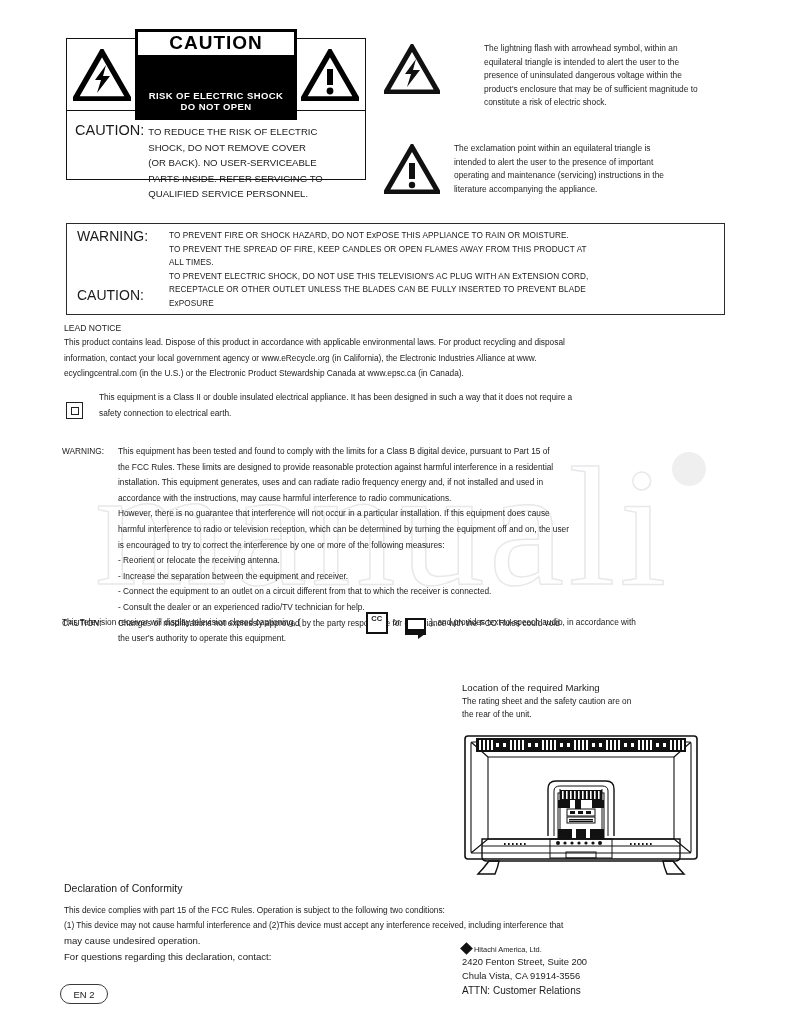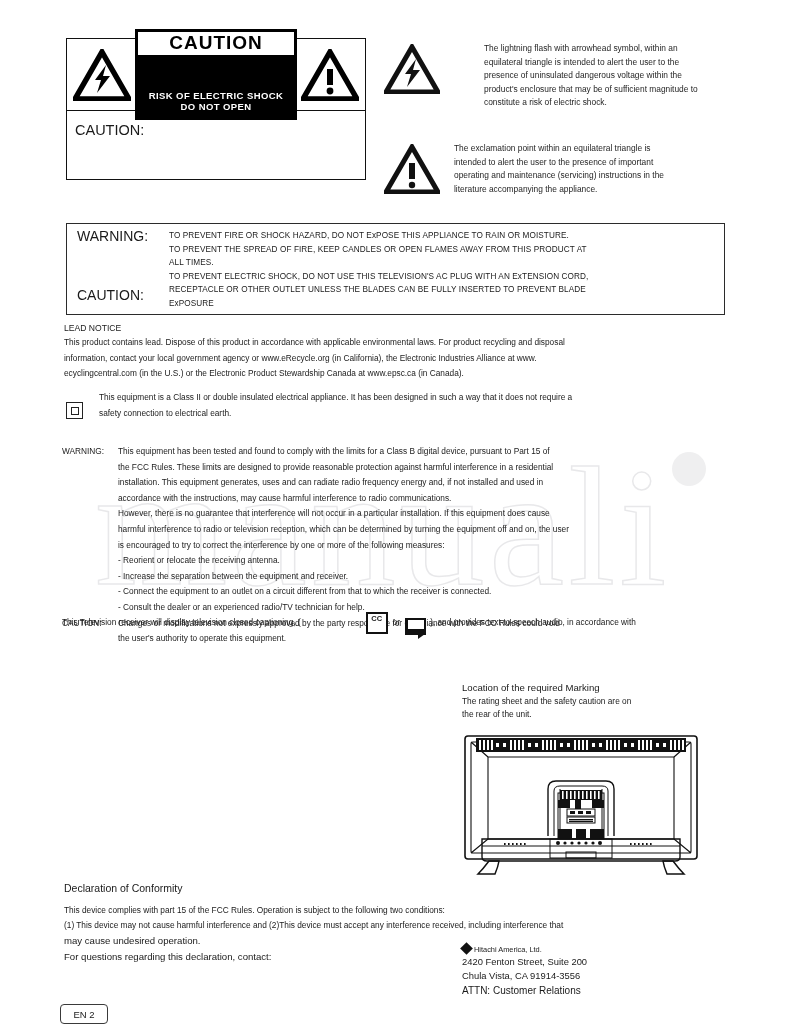--- a/index.html
+++ b/index.html
@@ -184,24 +184,23 @@
     transform: rotate(45deg); margin-right: 3px; position:relative; top:-1px;
   }
   #addr-lines { font-size: 9.4px; line-height: 14px; }
   #addr-lines div { white-space:nowrap; }
   #addr-attn { font-size: 10px; line-height: 15px; }
 
   
   #page-num {
     position:absolute; left: 60px; top: 984px;
     width: 48px; height: 20px;
-    border: 1px solid #3a3a3a; border-radius: 4px;
+    border: 1px solid #3a3a3a; border-radius: 10px;
     display:flex; align-items:center; justify-content:center;
     font-size: 9.5px;
-    margin-top: 20px;
   }
 </style>
 </head>
 <body>
 
 <div id="watermark">manuali</div>
 <div id="watermark-dot" style="position:absolute;left:672px;top:452px;width:34px;height:34px;border-radius:50%;background:rgba(140,140,150,0.14);z-index:0;"></div>
 
 <div class="page">
 
@@ -230,20 +229,27 @@
             <rect x="26" y="20" width="6" height="16" fill="#000"></rect>
             <circle cx="29" cy="42" r="3.4" fill="#000"></circle>
           </svg>
         </div>
 
       </div>
     </div>
 
     <div id="caution-body">
       <div id="caution-body-label">CAUTION:</div>
+      <div id="caution-body-lines">
+        <div>TO REDUCE THE RISK OF ELECTRIC</div>
+        <div>SHOCK, DO NOT REMOVE COVER</div>
+        <div>(OR BACK). NO USER-SERVICEABLE</div>
+        <div>PARTS INSIDE. REFER SERVICING TO</div>
+        <div>QUALIFIED SERVICE PERSONNEL.</div>
+      </div>
     </div>
   </div>
 
   <div class="sym-row" id="sym-row-bolt">
     <div class="sym-icon">
       <svg viewBox="0 0 56 50" width="56" height="50">
         <polygon points="28,3 54,48 2,48" fill="none" stroke="#111" stroke-width="5" stroke-linejoin="miter"></polygon>
         <polygon points="32,15 21,30 27,30 23,43 36,26 29,26" fill="#111"></polygon>
       </svg>
     </div>

